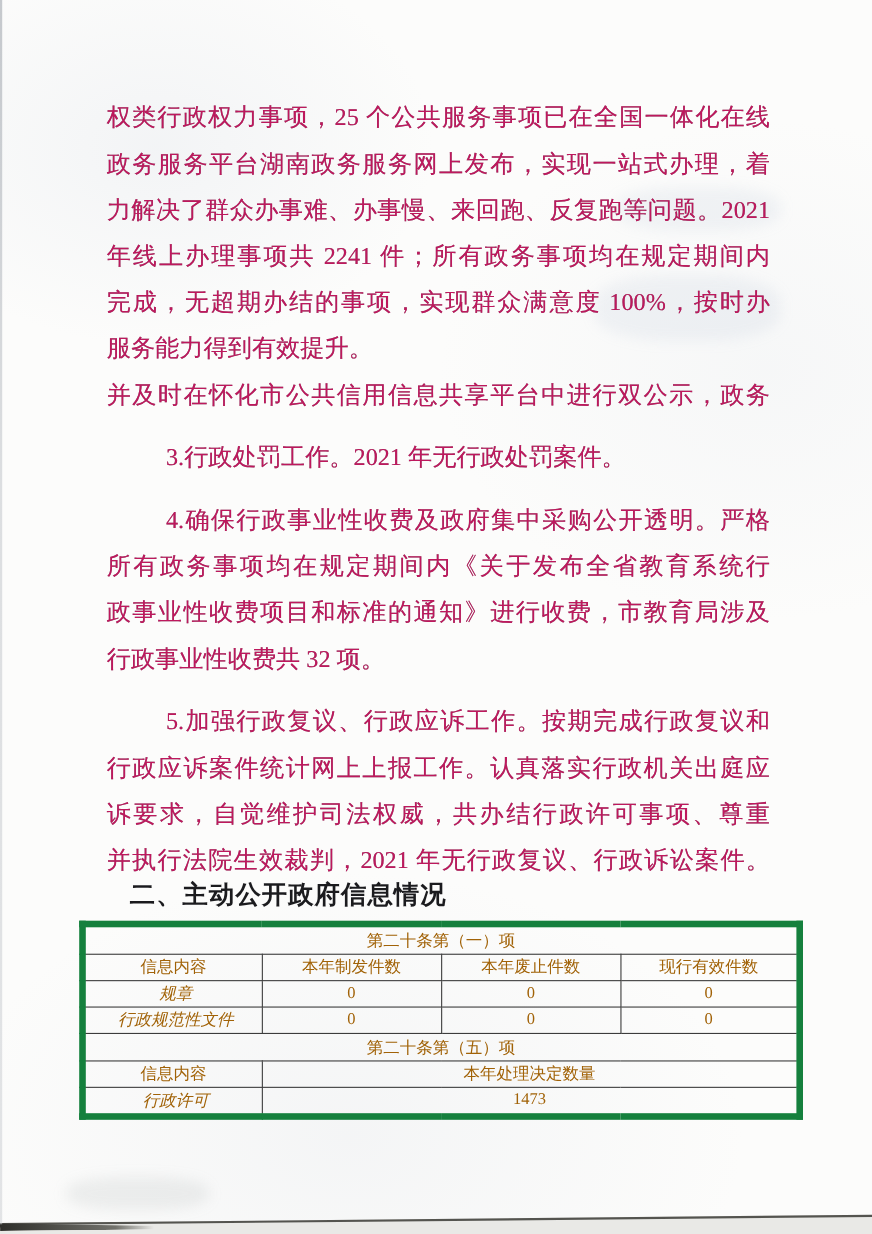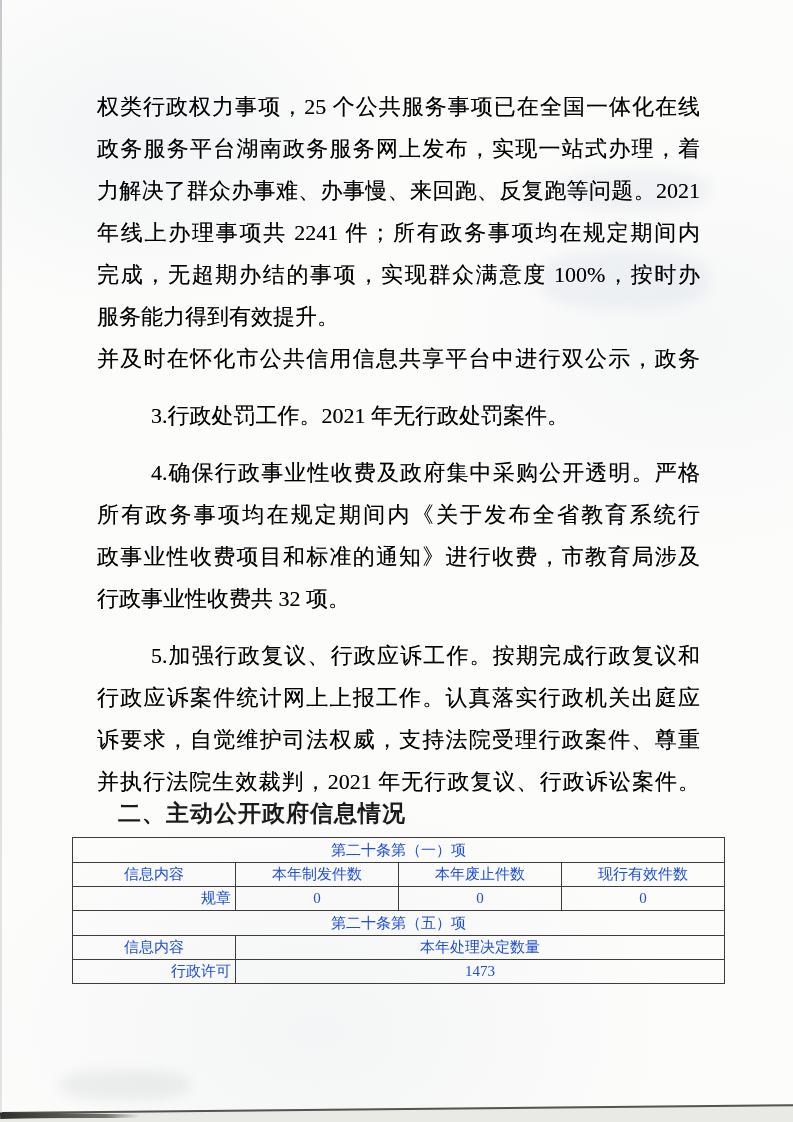--- a/index.html
+++ b/index.html
@@ -40,21 +40,21 @@
     position:absolute;pointer-events:none;filter:blur(6px);
     background:rgba(150,162,195,0.10);border-radius:40%;
   }
   .bleed.b1{left:540px;top:250px;width:170px;height:60px;}
   .bleed.b2{left:560px;top:170px;width:150px;height:40px;}
   .bleed.b3{left:60px;top:1070px;width:130px;height:30px;background:rgba(140,145,150,0.12);}
 
   
   .text-block{
     position:absolute;left:97px;top:86px;width:603px;
-    color:#000000;
+    color:#be185d;
   }
   .line{
     height:42px;line-height:42px;font-size:22px;
     text-align:justify;text-align-last:justify;
     white-space:nowrap;
     text-shadow:0 0 0.5px rgba(40,40,45,0.55);
   }
   .line.end{text-align-last:left;white-space:normal;}
   .line.indent{text-indent:2.45em;margin-top:15px;}
 
@@ -62,32 +62,32 @@
   .section-heading{
     position:absolute;left:118px;top:797px;height:32px;line-height:32px;
     font-family:"Liberation Sans","DejaVu Sans",sans-serif;
     font-weight:700;font-size:23px;color:#1b1b1e;letter-spacing:1px;
   }
 
   
   .report-table{
     position:absolute;left:72px;top:837px;width:652px;
     border-collapse:collapse;table-layout:fixed;
-    font-size:15px;color:#1d4ed8;
-    border:1px solid #15803d;
+    font-size:15px;color:#a16207;
+    border:6px solid #15803d;
     background:transparent;
   }
   .report-table td{
     border:1px solid #3c3c3c;
     height:23px;padding:0 4px;
     text-align:center;vertical-align:middle;
     overflow:hidden;
   }
   .report-table td.title-cell{height:24px;}
-  .report-table td.label-left{text-align:right;padding-left:8px;}
+  .report-table td.label-left{text-align:center;padding-left:8px;font-style:italic;}
 </style>
 </head>
 <body>
 
 <div class="scan-root">
   <div class="paper"></div>
 
   <div class="bleed b1"></div>
   <div class="bleed b2"></div>
   <div class="bleed b3"></div>
@@ -100,21 +100,21 @@
     <div class="line">完成，无超期办结的事项，实现群众满意度 100%，按时办</div>
     <div class="line end">服务能力得到有效提升。</div>
     <div class="line">并及时在怀化市公共信用信息共享平台中进行双公示，政务</div>
     <div class="line indent end">3.行政处罚工作。2021 年无行政处罚案件。</div>
     <div class="line indent">4.确保行政事业性收费及政府集中采购公开透明。严格</div>
     <div class="line">所有政务事项均在规定期间内《关于发布全省教育系统行</div>
     <div class="line">政事业性收费项目和标准的通知》进行收费，市教育局涉及</div>
     <div class="line end">行政事业性收费共 32 项。</div>
     <div class="line indent">5.加强行政复议、行政应诉工作。按期完成行政复议和</div>
     <div class="line">行政应诉案件统计网上上报工作。认真落实行政机关出庭应</div>
-    <div class="line">诉要求，自觉维护司法权威，支持法院受理行政案件、尊重</div>
+    <div class="line">诉要求，自觉维护司法权威，共办结行政许可事项、尊重</div>
     <div class="line">并执行法院生效裁判，2021 年无行政复议、行政诉讼案件。</div>
   </div>
 
   <div class="section-heading">二、主动公开政府信息情况</div>
 
   <table class="report-table">
     <colgroup>
         <col style="width:163px">
         <col style="width:163px">
         <col style="width:163px">
@@ -130,20 +130,26 @@
         <td>本年废止件数</td>
         <td>现行有效件数</td>
       </tr>
       <tr>
         <td class="label-left">规章</td>
         <td>0</td>
         <td>0</td>
         <td>0</td>
       </tr>
       <tr>
+        <td class="label-left">行政规范性文件</td>
+        <td>0</td>
+        <td>0</td>
+        <td>0</td>
+      </tr>
+      <tr>
         <td class="title-cell" colspan="4">第二十条第（五）项</td>
       </tr>
       <tr>
         <td>信息内容</td>
         <td colspan="3">本年处理决定数量</td>
       </tr>
       <tr>
         <td class="label-left">行政许可</td>
         <td colspan="3">1473</td>
       </tr>

